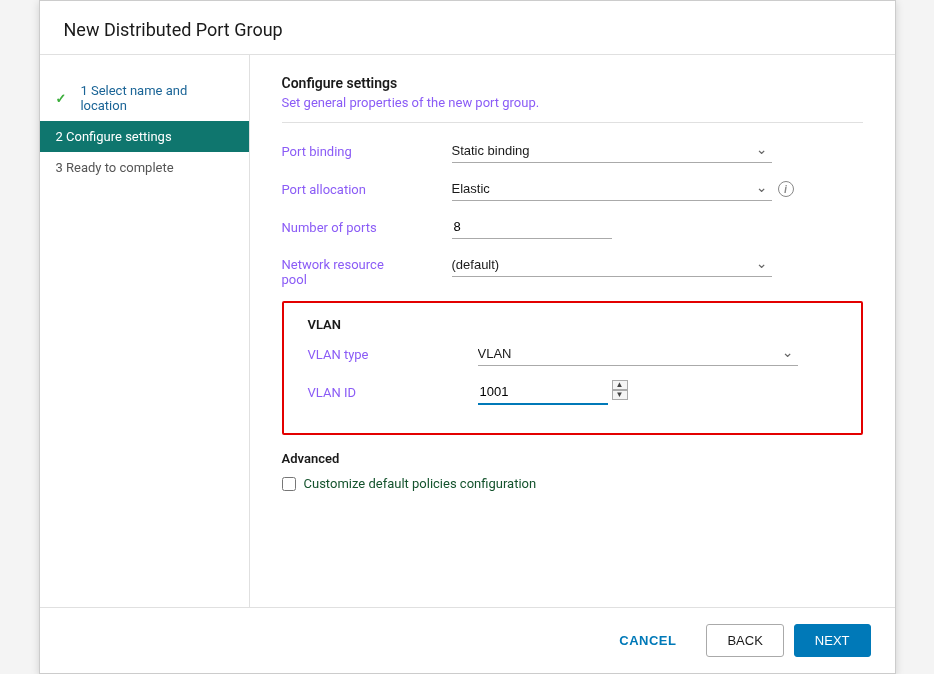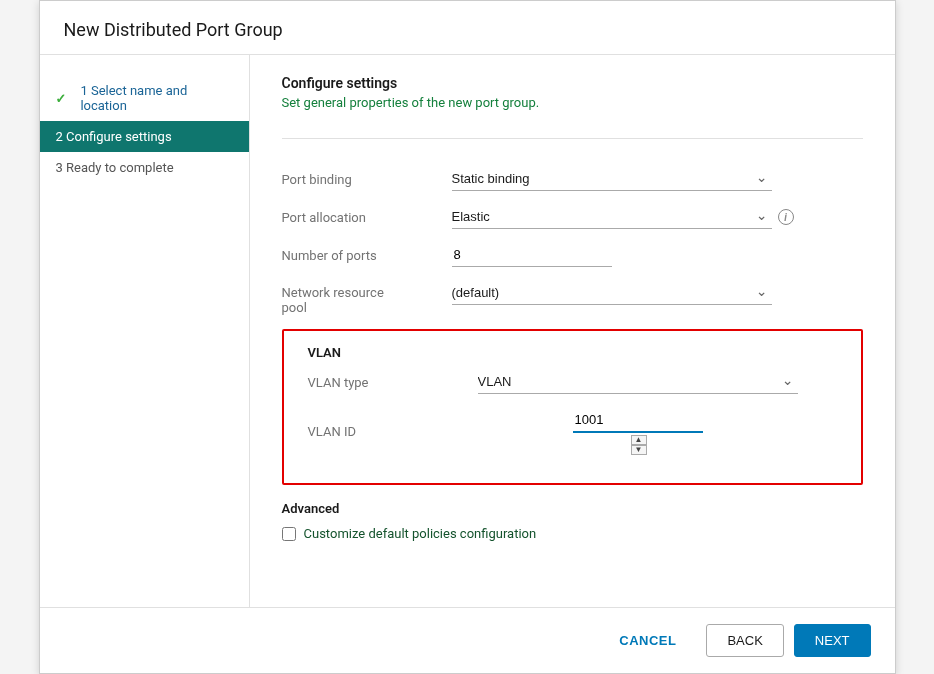--- a/index.html
+++ b/index.html
@@ -61,37 +61,37 @@
       overflow-y: auto;
     }
     .section-title {
       font-size: 14px;
       font-weight: 600;
       color: #1a1a1a;
       margin-bottom: 4px;
     }
     .section-desc {
       font-size: 13px;
-      color: #15803d;
-      margin-bottom: 28px;
+      color: #8b5cf6;
+      margin-bottom: 16px;
       border-bottom: 1px solid #e0e0e0;
-      padding-bottom: 28px;
+      padding-bottom: 12px;
     }
     
     .form-section {
       margin-bottom: 12px;
     }
     .form-row {
       display: flex;
       align-items: center;
       margin-bottom: 14px;
     }
     .form-label {
       width: 170px;
-      color: #737373;
+      color: #8b5cf6;
       font-size: 13px;
       flex-shrink: 0;
     }
     .form-control {
       flex: 1;
       max-width: 320px;
       position: relative;
     }
     .select-box {
       width: 100%;
@@ -151,23 +151,22 @@
     }
     .vlan-title {
       font-size: 13px;
       font-weight: 600;
       color: #1a1a1a;
       margin-bottom: 10px;
     }
     
     .spinner-wrapper {
       display: flex;
-      align-items: center;
+      align-items: flex-start;
       gap: 2px;
-      flex-direction: column;
     }
     .spinner-input {
       border: none;
       border-bottom: 2px solid #0079b8;
       padding: 4px 2px;
       font-size: 13px;
       width: 130px;
       outline: none;
     }
     .spinner-buttons {

